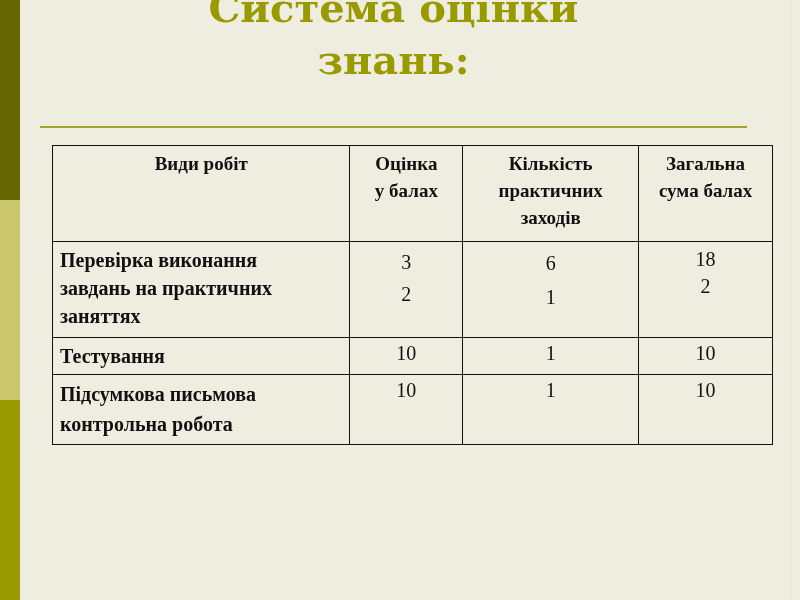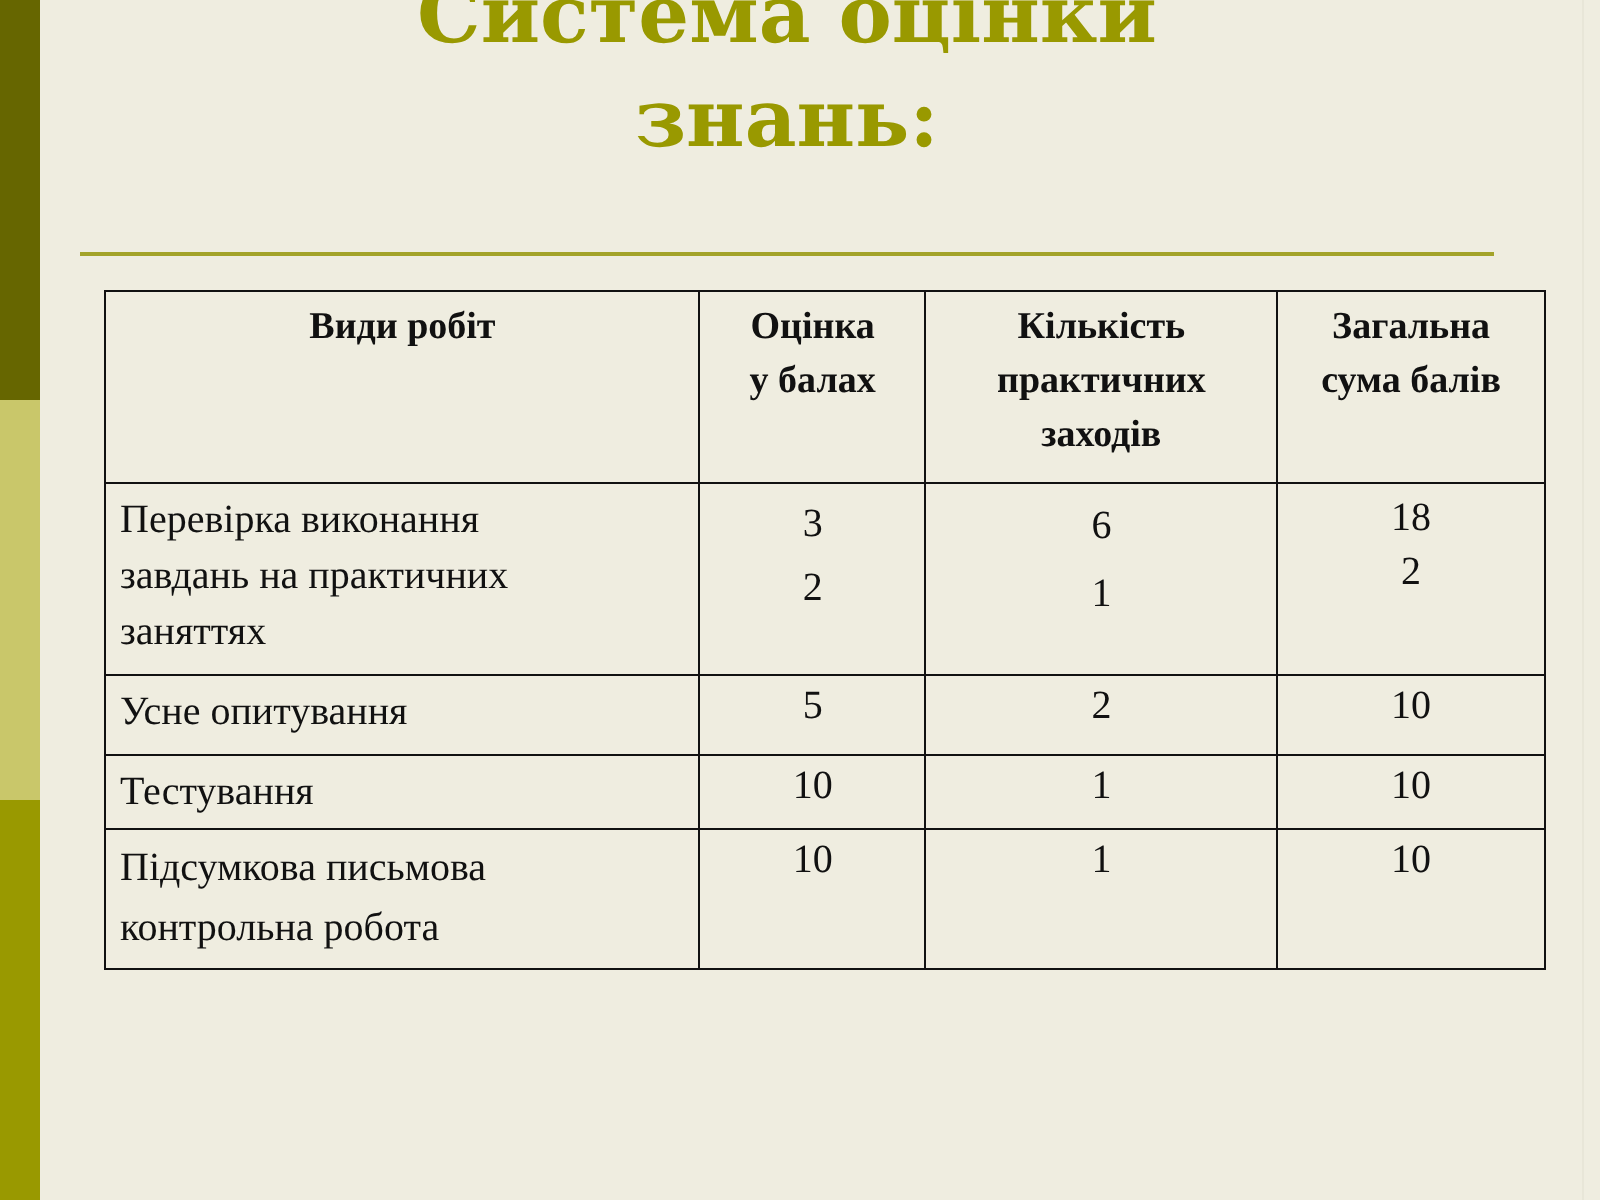--- a/index.html
+++ b/index.html
@@ -27,21 +27,21 @@
   table.grading {
     position:absolute; left:52px; top:145px; width:721px;
     border-collapse:collapse; color:#111;
     font-size:20px;
   }
   table.grading td, table.grading th {
     border:1.5px solid #111; padding:4px 7px; vertical-align:top;
   }
   table.grading th { font-weight:bold; font-size:19px; line-height:27px; text-align:center; }
   .c-num { text-align:center; }
-  .lbl { text-align:left; line-height:28px; }
+  .lbl { text-align:left; line-height:28px;font-weight:bold; }
   .multi span { display:block; }
   .bold { font-weight:bold; }
 </style>
 </head>
 <body>
 
 <div class="bar bar-dark"></div>
 <div class="bar bar-light"></div>
 <div class="bar bar-mid"></div>
 <div class="right-strip"></div>
@@ -68,21 +68,21 @@
       <span style="display:block">Оцінка</span>
       <span style="display:block">у балах</span>
     </th>
     <th>
       <span style="display:block">Кількість</span>
       <span style="display:block">практичних</span>
       <span style="display:block">заходів</span>
     </th>
     <th>
       <span style="display:block">Загальна</span>
-      <span style="display:block">сума балів</span>
+      <span style="display:block">сума балах</span>
     </th>
   </tr>
 
   <tr style="height:96px">
     <td class="lbl multi">
       <span>Перевірка виконання</span>
       <span>завдань на практичних</span>
       <span>заняттях</span>
     </td>
     <td class="c-num multi" style="line-height:32px">
@@ -92,26 +92,20 @@
     <td class="c-num multi" style="line-height:34px">
       <span>6</span>
       <span>1</span>
     </td>
     <td class="c-num multi" style="line-height:27px">
       <span>18</span>
       <span>2</span>
     </td>
   </tr>
 
-  <tr style="height:40px">
-    <td class="lbl">Усне опитування</td>
-    <td class="c-num">5</td>
-    <td class="c-num">2</td>
-    <td class="c-num">10</td>
-  </tr>
 
   <tr style="height:37px">
     <td class="lbl">Тестування</td>
     <td class="c-num">10</td>
     <td class="c-num">1</td>
     <td class="c-num">10</td>
   </tr>
 
   <tr style="height:70px">
     <td class="lbl multi" style="line-height:30px">

